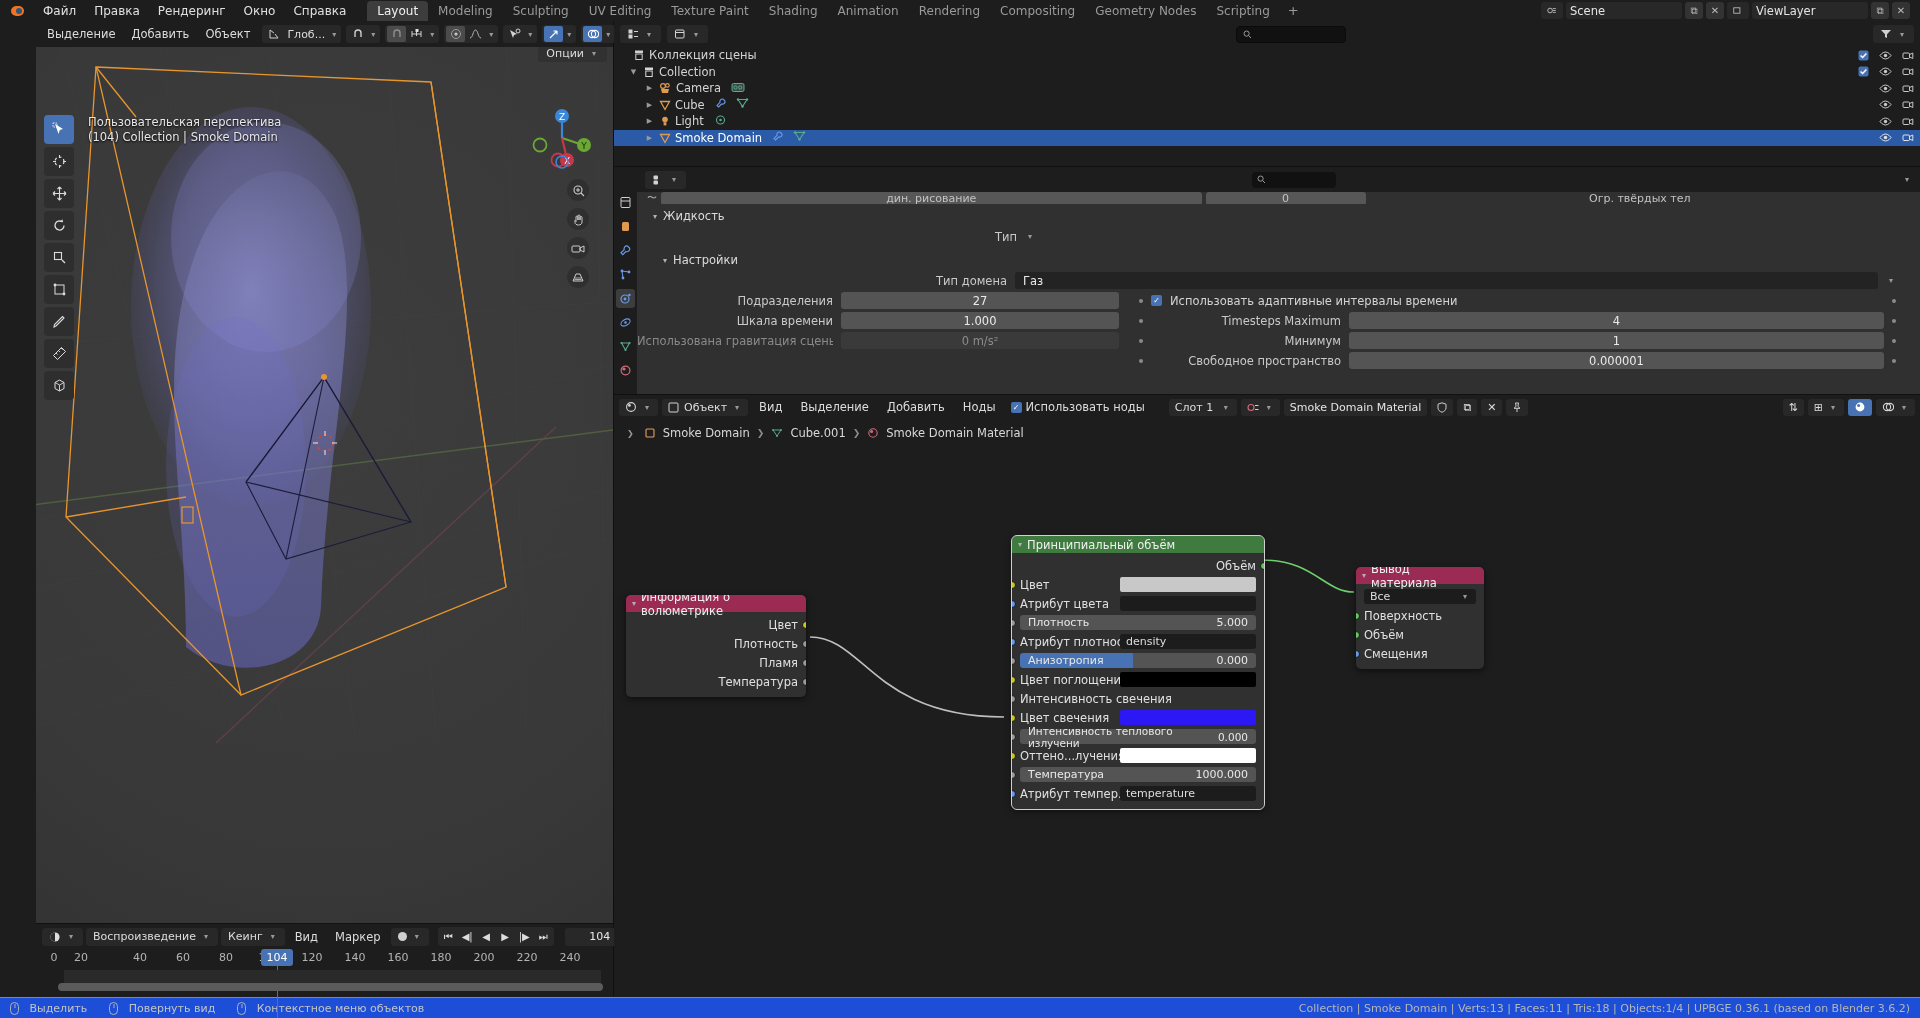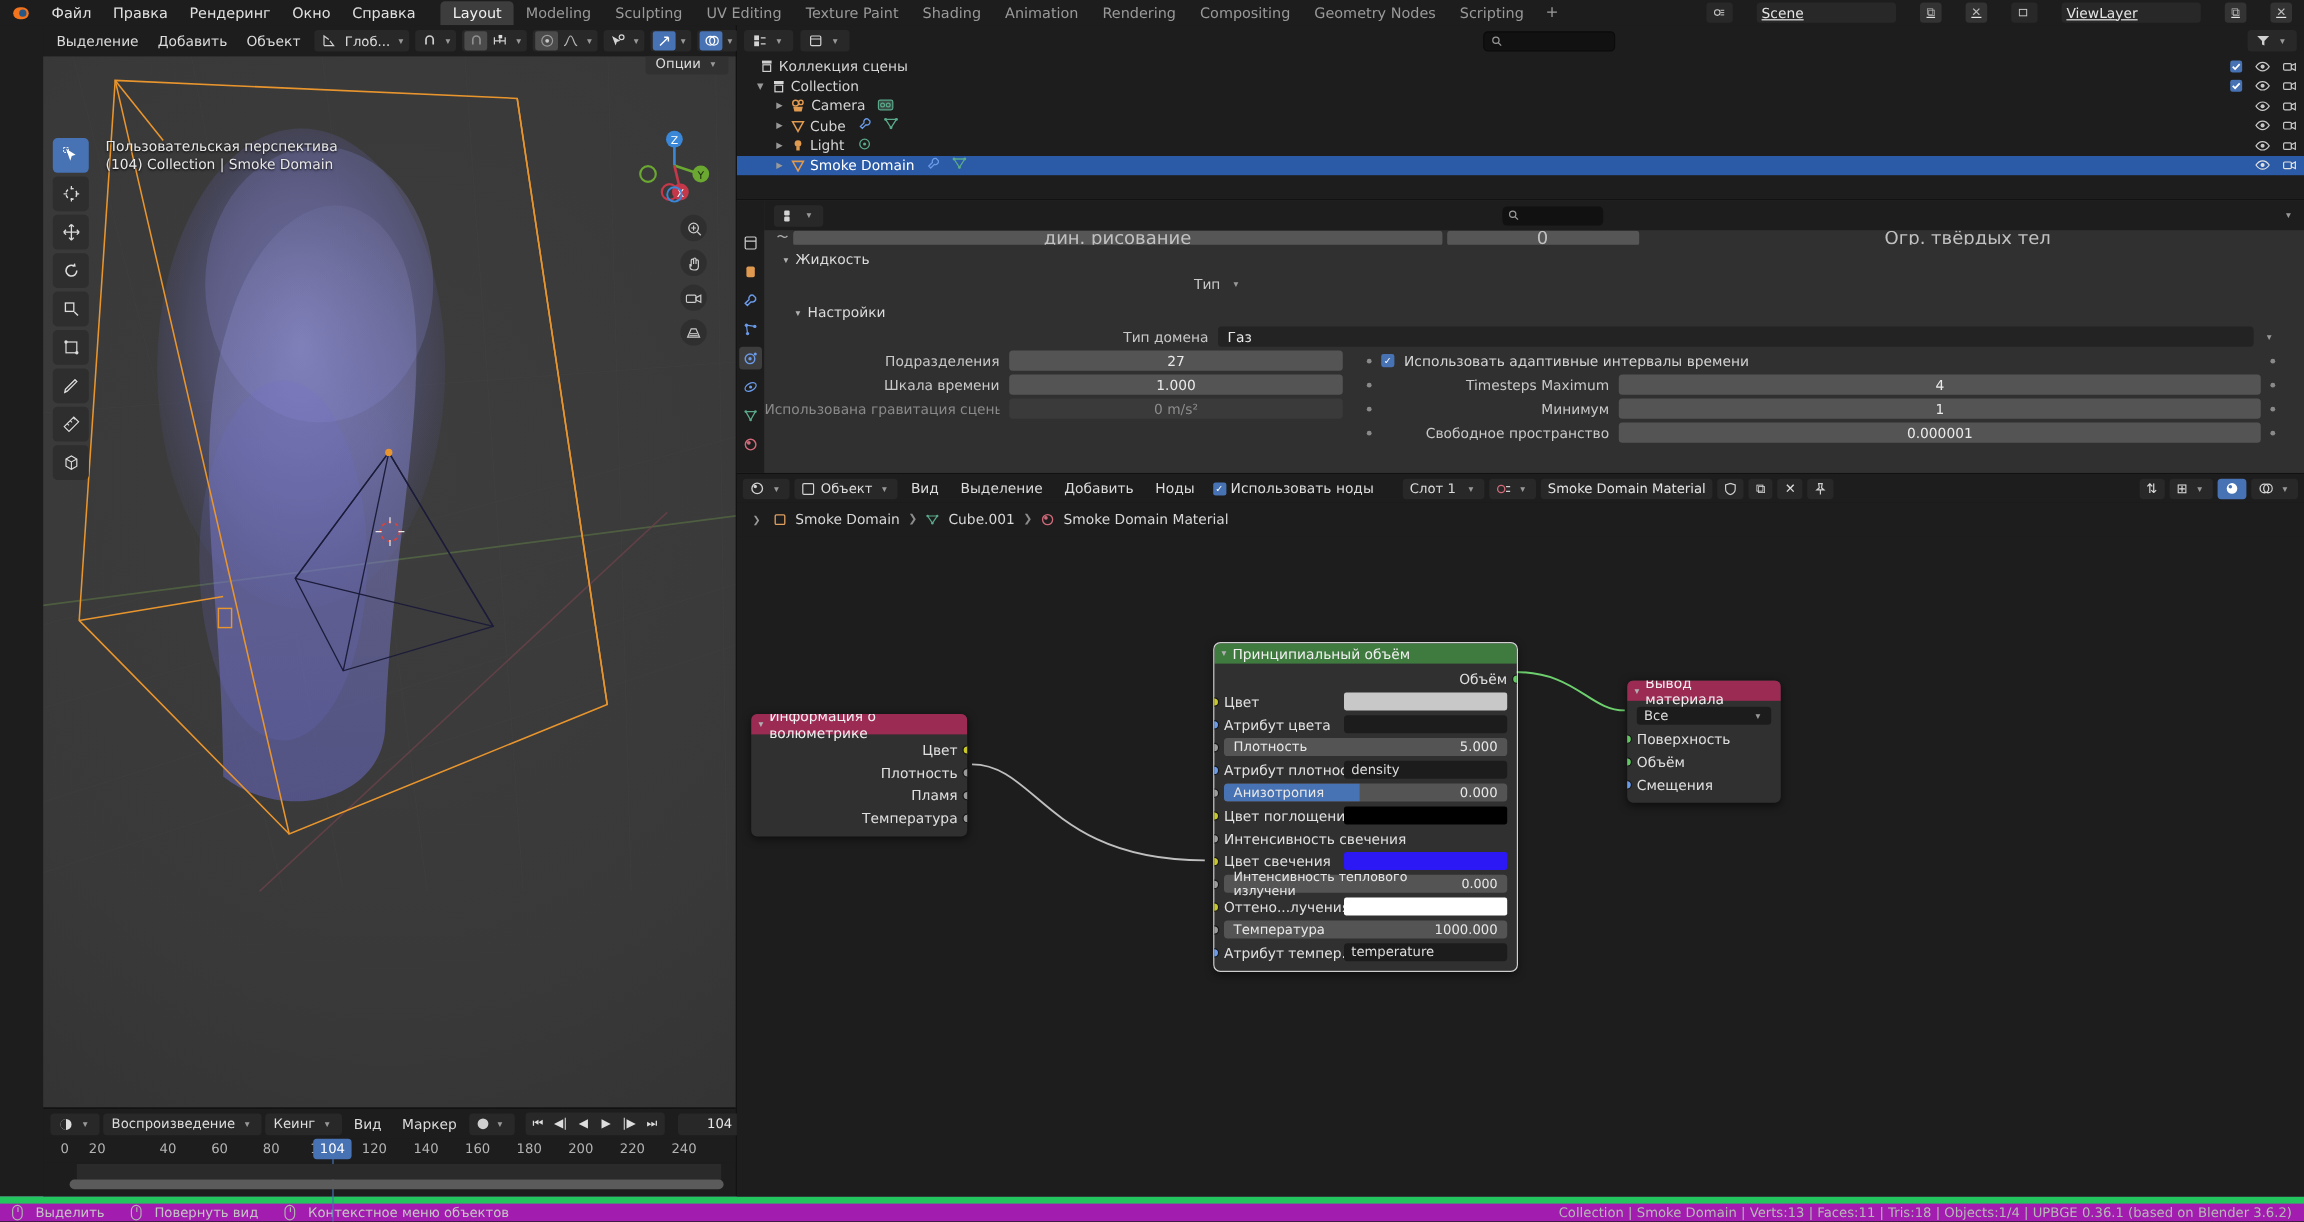--- a/index.html
+++ b/index.html
@@ -15,21 +15,21 @@
   
   .topbar{ height:21px; background:#1d1d1d; display:flex; align-items:center; padding:0 6px; flex:0 0 21px; }
   .blender-logo{ width:16px; height:15px; margin:0 8px 0 4px; position:relative; }
   .blender-logo .b1{ position:absolute; width:13px; height:10px; border-radius:50%/60%; background:#f4731d; left:1px; top:3px;}
   .blender-logo .b2{ position:absolute; width:6px;height:6px;border-radius:50%; background:#265787; left:6px; top:5px;}
   .menu-item{ padding:2px 9px; color:#e0e0e0; font-size:12px; cursor:default; white-space:nowrap;}
   .wsp{ display:flex; align-items:center; margin-left:12px; }
   .wstab{ padding:3px 10px; font-size:12px; color:#9a9a9a; border-radius:4px 4px 0 0; white-space:nowrap;}
   .wstab.active{ background:#3d3d3d; color:#f0f0f0; }
   .wsplus{ padding:2px 8px; color:#9a9a9a; font-size:13px;}
-  .topright{ margin-left:auto; display:flex; align-items:center; gap:20px; padding-right:4px;text-decoration:underline;}
+  .topright{ margin-left:auto; display:flex; align-items:center; gap:3px; padding-right:4px;}
   .ctl{ background:#282828; border-radius:3px; height:17px; display:flex; align-items:center; padding:0 6px; font-size:11px; color:#d6d6d6;}
   .ctl.icon{ width:22px; justify-content:center;}
   .scene-field{ background:#282828; border-radius:3px; height:17px; display:flex; align-items:center; padding:0 8px 0 4px; gap:4px; min-width:116px;}
   .tiny-btn{ background:#333; border-radius:3px; width:18px; height:17px; display:flex; align-items:center; justify-content:center; font-size:10px; color:#bbb;}
 
   
   .main{ flex:1; display:flex; position:relative;padding-left:36px; }
   .leftcol{ width:578px; display:flex; flex-direction:column; border-right:1px solid #101010;}
   .rightcol{ flex:1; display:flex; flex-direction:column;}
 
@@ -88,21 +88,21 @@
   
   .props{ height:228px; flex:0 0 228px; display:flex; background:#303030; border-bottom:1px solid #111;}
   .prop-tabs{ width:23px; background:#1d1d1d; padding-top:26px; display:flex; flex-direction:column; align-items:center; gap:5px;}
   .ptab{ width:19px; height:19px; border-radius:3px; display:flex; align-items:center; justify-content:center; font-size:11px; color:#9fc0ef;}
   .ptab.active{ background:#3d3d3d;}
   .props-main{ flex:1; display:flex; flex-direction:column; min-width:0;}
   .ph-row{ height:25px; background:#1d1d1d; display:flex; align-items:center; padding:0 8px; gap:8px; flex:0 0 25px;}
   .ph-search{ background:#111; border-radius:4px; height:16px; width:84px; display:flex; align-items:center; padding:0 5px; gap:4px; margin-left:auto; margin-right:auto;}
   .props-scroll{ flex:1; background:#303030; padding:0; position:relative; overflow:hidden;}
   .modrow{ height:12px; display:flex; gap:4px; padding:0 10px; align-items:center; overflow:hidden; opacity:.92;}
-  .modbar{ background:#5b5b5b; border-radius:3px; height:13px; display:flex; align-items:center; justify-content:center; font-size:15px; color:#cfcfcf;}
+  .modbar{ background:#5b5b5b; border-radius:3px; height:13px; display:flex; align-items:center; justify-content:center; font-size:11px; color:#cfcfcf;}
   .sec-title{ display:flex; align-items:center; gap:6px; padding:5px 0 5px 16px; font-size:11.5px; color:#dcdcdc;}
   .sec-title.sub{ padding-left:26px;}
   .chev{ font-size:8px; color:#b0b0b0; display:inline-block;}
   .prow{ display:flex; align-items:center; height:17px; margin-bottom:3px; gap:8px; padding:0 24px 0 0;}
   .plabel{ width:196px; text-align:right; font-size:11.5px; color:#c9c9c9; white-space:nowrap; overflow:hidden;}
   .pfield{ flex:1; background:#545454; border-radius:3px; height:17px; display:flex; align-items:center; justify-content:center; font-size:11.5px; color:#eaeaea;}
   .pfield.dark{ background:#232323; justify-content:flex-start; padding-left:8px;}
   .pfield.dim{ color:#8c8c8c; background:#3a3a3a;}
   .dot{ width:4px;height:4px;border-radius:50%; background:#8a8a8a; flex:0 0 4px;}
   .ck{ width:11px;height:11px;border-radius:2px; background:#4772b3; display:flex;align-items:center;justify-content:center; color:#fff; font-size:8px; flex:0 0 11px;}
@@ -126,21 +126,21 @@
   .sock{ position:absolute; width:8px;height:8px; border-radius:50%; border:1px solid #161616; top:50%; transform:translateY(-50%);}
   .sock.l{ left:-4px;} .sock.r{ right:-4px;}
   .nlabel{ white-space:nowrap;}
   .nfield{ background:#1c1c1c; border-radius:3px; height:15px; flex:1; display:flex; align-items:center; padding:0 6px; font-size:11px; color:#ddd;}
   .nslider{ background:#545454; border-radius:3px; height:15px; flex:1; display:flex; align-items:center; justify-content:space-between; padding:0 8px; font-size:11px; color:#e8e8e8;}
   .nslider .fill{ position:absolute; left:0; top:0; bottom:0; background:#4772b3; border-radius:3px 0 0 3px;}
   .swatch{ height:15px; flex:1; border-radius:2px;}
   .nodesel{ outline:1px solid #ffffffcc; }
 
   
-  .statusbar{ height:21px; background:#a21caf; display:flex; align-items:center; padding:0 10px; gap:22px; font-size:11px; color:#c4c4c4; flex:0 0 21px; border-top:6px solid #22c55e;}
+  .statusbar{ height:21px; background:#1d4ed8; display:flex; align-items:center; padding:0 10px; gap:22px; font-size:11px; color:#c4c4c4; flex:0 0 21px; border-top:1px solid #22c55e;}
   .mouse-ic{ width:9px;height:13px; border:1px solid #b0b0b0; border-radius:5px; display:inline-block; position:relative; vertical-align:-3px;}
   .mouse-ic::after{ content:''; position:absolute; left:50%; top:1px; width:1px; height:4px; background:#b0b0b0; transform:translateX(-50%);}
   .status-right{ margin-left:auto; font-size:11px; color:#b6b6b6;}
   .smoke{ position:absolute; pointer-events:none;}
 </style>
 </head>
 <body>
 
 <div class="app">
 

